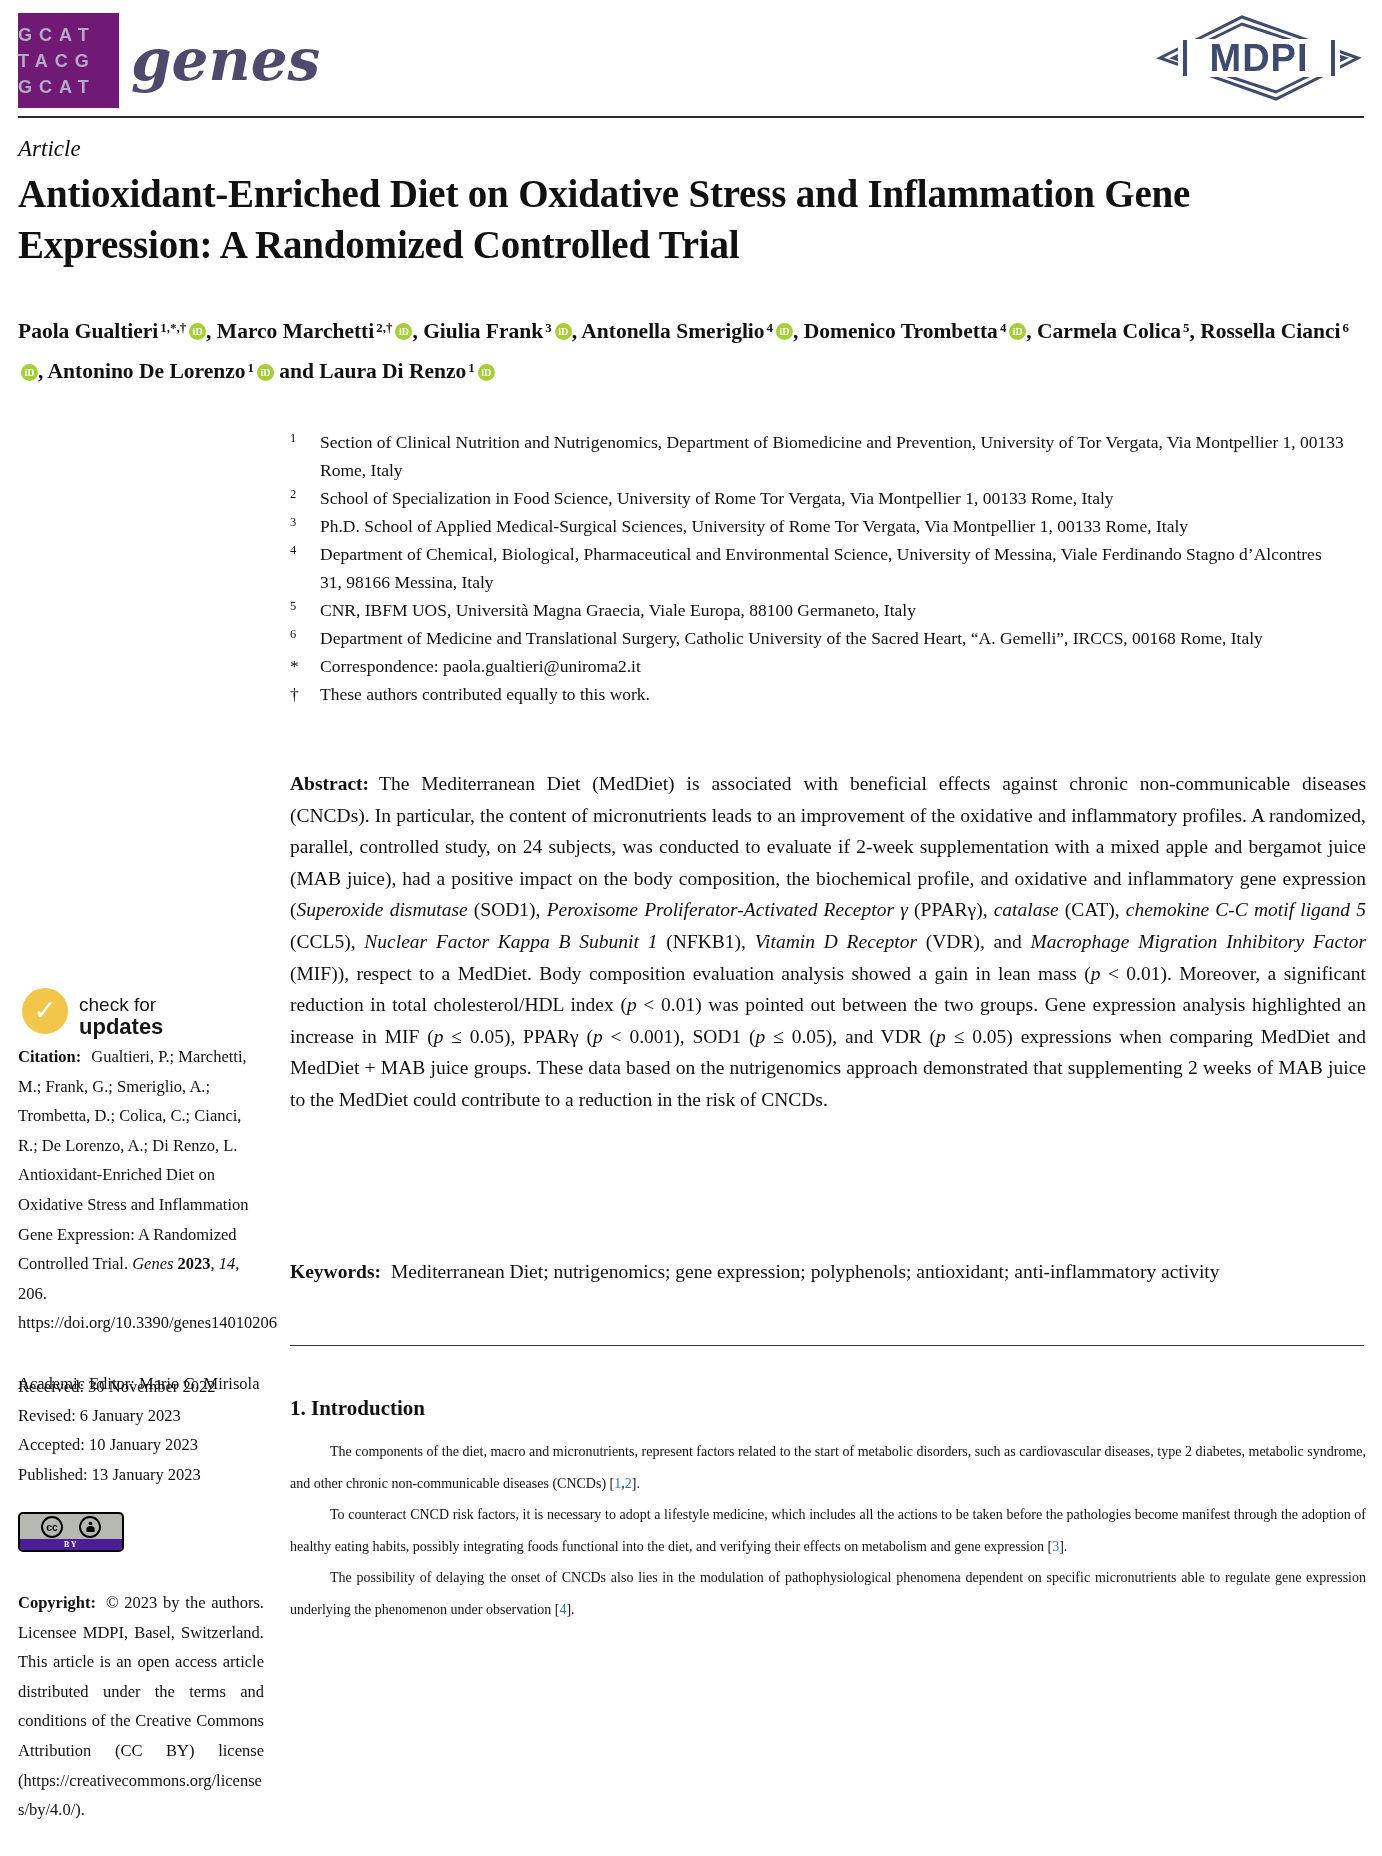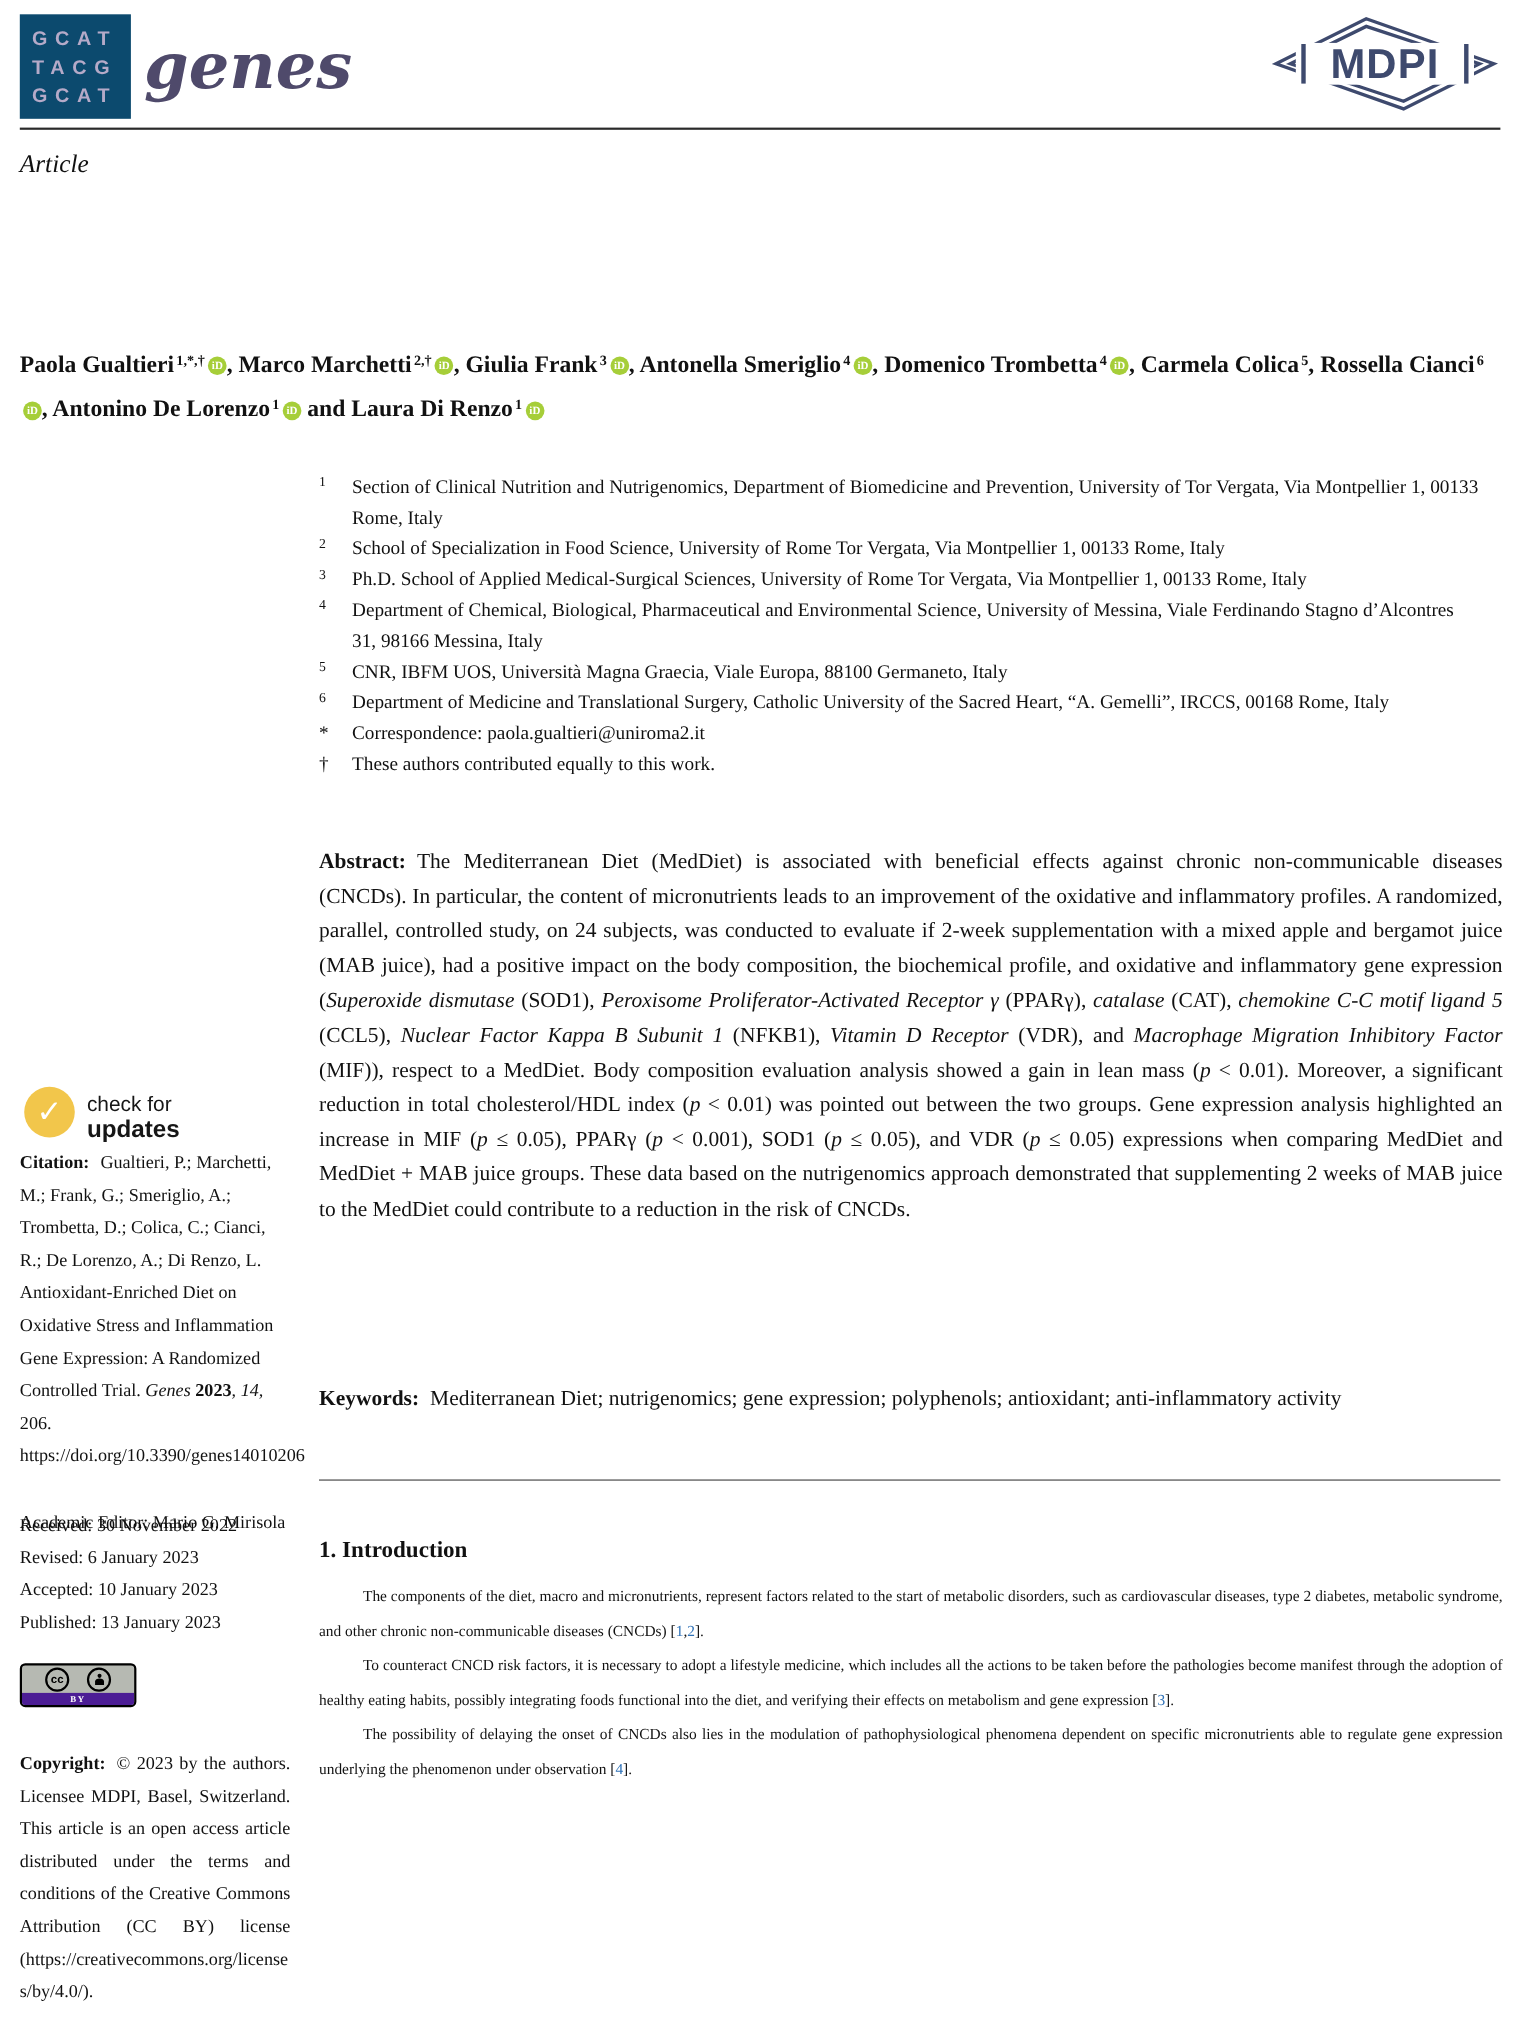--- a/index.html
+++ b/index.html
@@ -1,22 +1,22 @@
 <!DOCTYPE html>
 <html><head>
 <meta charset="utf-8">
 <style>
   html,body{margin:0;padding:0;background:#9a9a9a;}
   .page{position:relative;width:1382px;height:1856px;margin:0 auto;background:#ffffff;
         font-family:"Liberation Serif",serif;color:#111;overflow:hidden;}
 
   
   .genes-logo{position:absolute;left:18px;top:13px;display:flex;align-items:center;}
-  .logo-square{width:101px;height:95px;background:#0c4a6e;box-sizing:border-box;
-               display:flex;flex-direction:column;justify-content:center;padding-left:11px;}
+  .logo-square{width:101px;height:95px;background:#701a75;box-sizing:border-box;
+               display:flex;flex-direction:column;justify-content:center;padding-left:0;}
   .logo-row{color:#b5aac8;font-family:"Liberation Sans",sans-serif;font-weight:bold;
             font-size:18px;line-height:26px;letter-spacing:7px;}
   .logo-word{font-family:"DejaVu Serif",serif;font-style:italic;font-weight:bold;
              font-size:58px;color:#4f4a6b;margin-left:12px;line-height:95px;}
   .mdpi-logo{position:absolute;right:16px;top:8px;width:214px;height:100px;}
   .hdr-rule{position:absolute;left:18px;right:18px;top:116px;border-top:2px solid #2a2a2a;}
 
   
   .article-label{position:absolute;left:18px;top:136px;font-style:italic;font-size:23px;}
   .title{position:absolute;left:18px;top:168px;width:1346px;margin:0;
@@ -92,20 +92,21 @@
       <rect x="26" y="31" width="162" height="38" fill="#ffffff"></rect>
       <rect x="31" y="32" width="4" height="36" fill="#3e4a6e"></rect>
       <rect x="179" y="32" width="4" height="36" fill="#3e4a6e"></rect>
       <text x="107" y="63" text-anchor="middle" font-family="Liberation Sans, sans-serif" font-size="38" font-weight="bold" fill="#3e4a6e" letter-spacing="1">MDPI</text>
     </svg>
   </div>
 
   <div class="hdr-rule"></div>
 
   <div class="article-label">Article</div>
+  <h1 class="title">Antioxidant-Enriched Diet on Oxidative Stress and Inflammation Gene Expression: A Randomized Controlled Trial</h1>
   <div class="authors"><span>Paola Gualtieri</span><span class="sup">1,*,†</span><span class="orcid">iD</span>, <span>Marco Marchetti</span><span class="sup">2,†</span><span class="orcid">iD</span>, <span>Giulia Frank</span><span class="sup">3</span><span class="orcid">iD</span>, <span>Antonella Smeriglio</span><span class="sup">4</span><span class="orcid">iD</span>, <span>Domenico Trombetta</span><span class="sup">4</span><span class="orcid">iD</span>, <span>Carmela Colica</span><span class="sup">5</span>, <span>Rossella Cianci</span><span class="sup">6</span><span class="orcid">iD</span>, <span>Antonino De Lorenzo</span><span class="sup">1</span><span class="orcid">iD</span> and <span>Laura Di Renzo</span><span class="sup">1</span><span class="orcid">iD</span></div>
 
   <div class="affils">
       <div class="aff-row">
         <span class="aff-marker n">1</span>
         <span class="aff-text">Section of Clinical Nutrition and Nutrigenomics, Department of Biomedicine and Prevention, University of Tor Vergata, Via Montpellier 1, 00133 Rome, Italy</span>
       </div>
       <div class="aff-row">
         <span class="aff-marker n">2</span>
         <span class="aff-text">School of Specialization in Food Science, University of Rome Tor Vergata, Via Montpellier 1, 00133 Rome, Italy</span>

